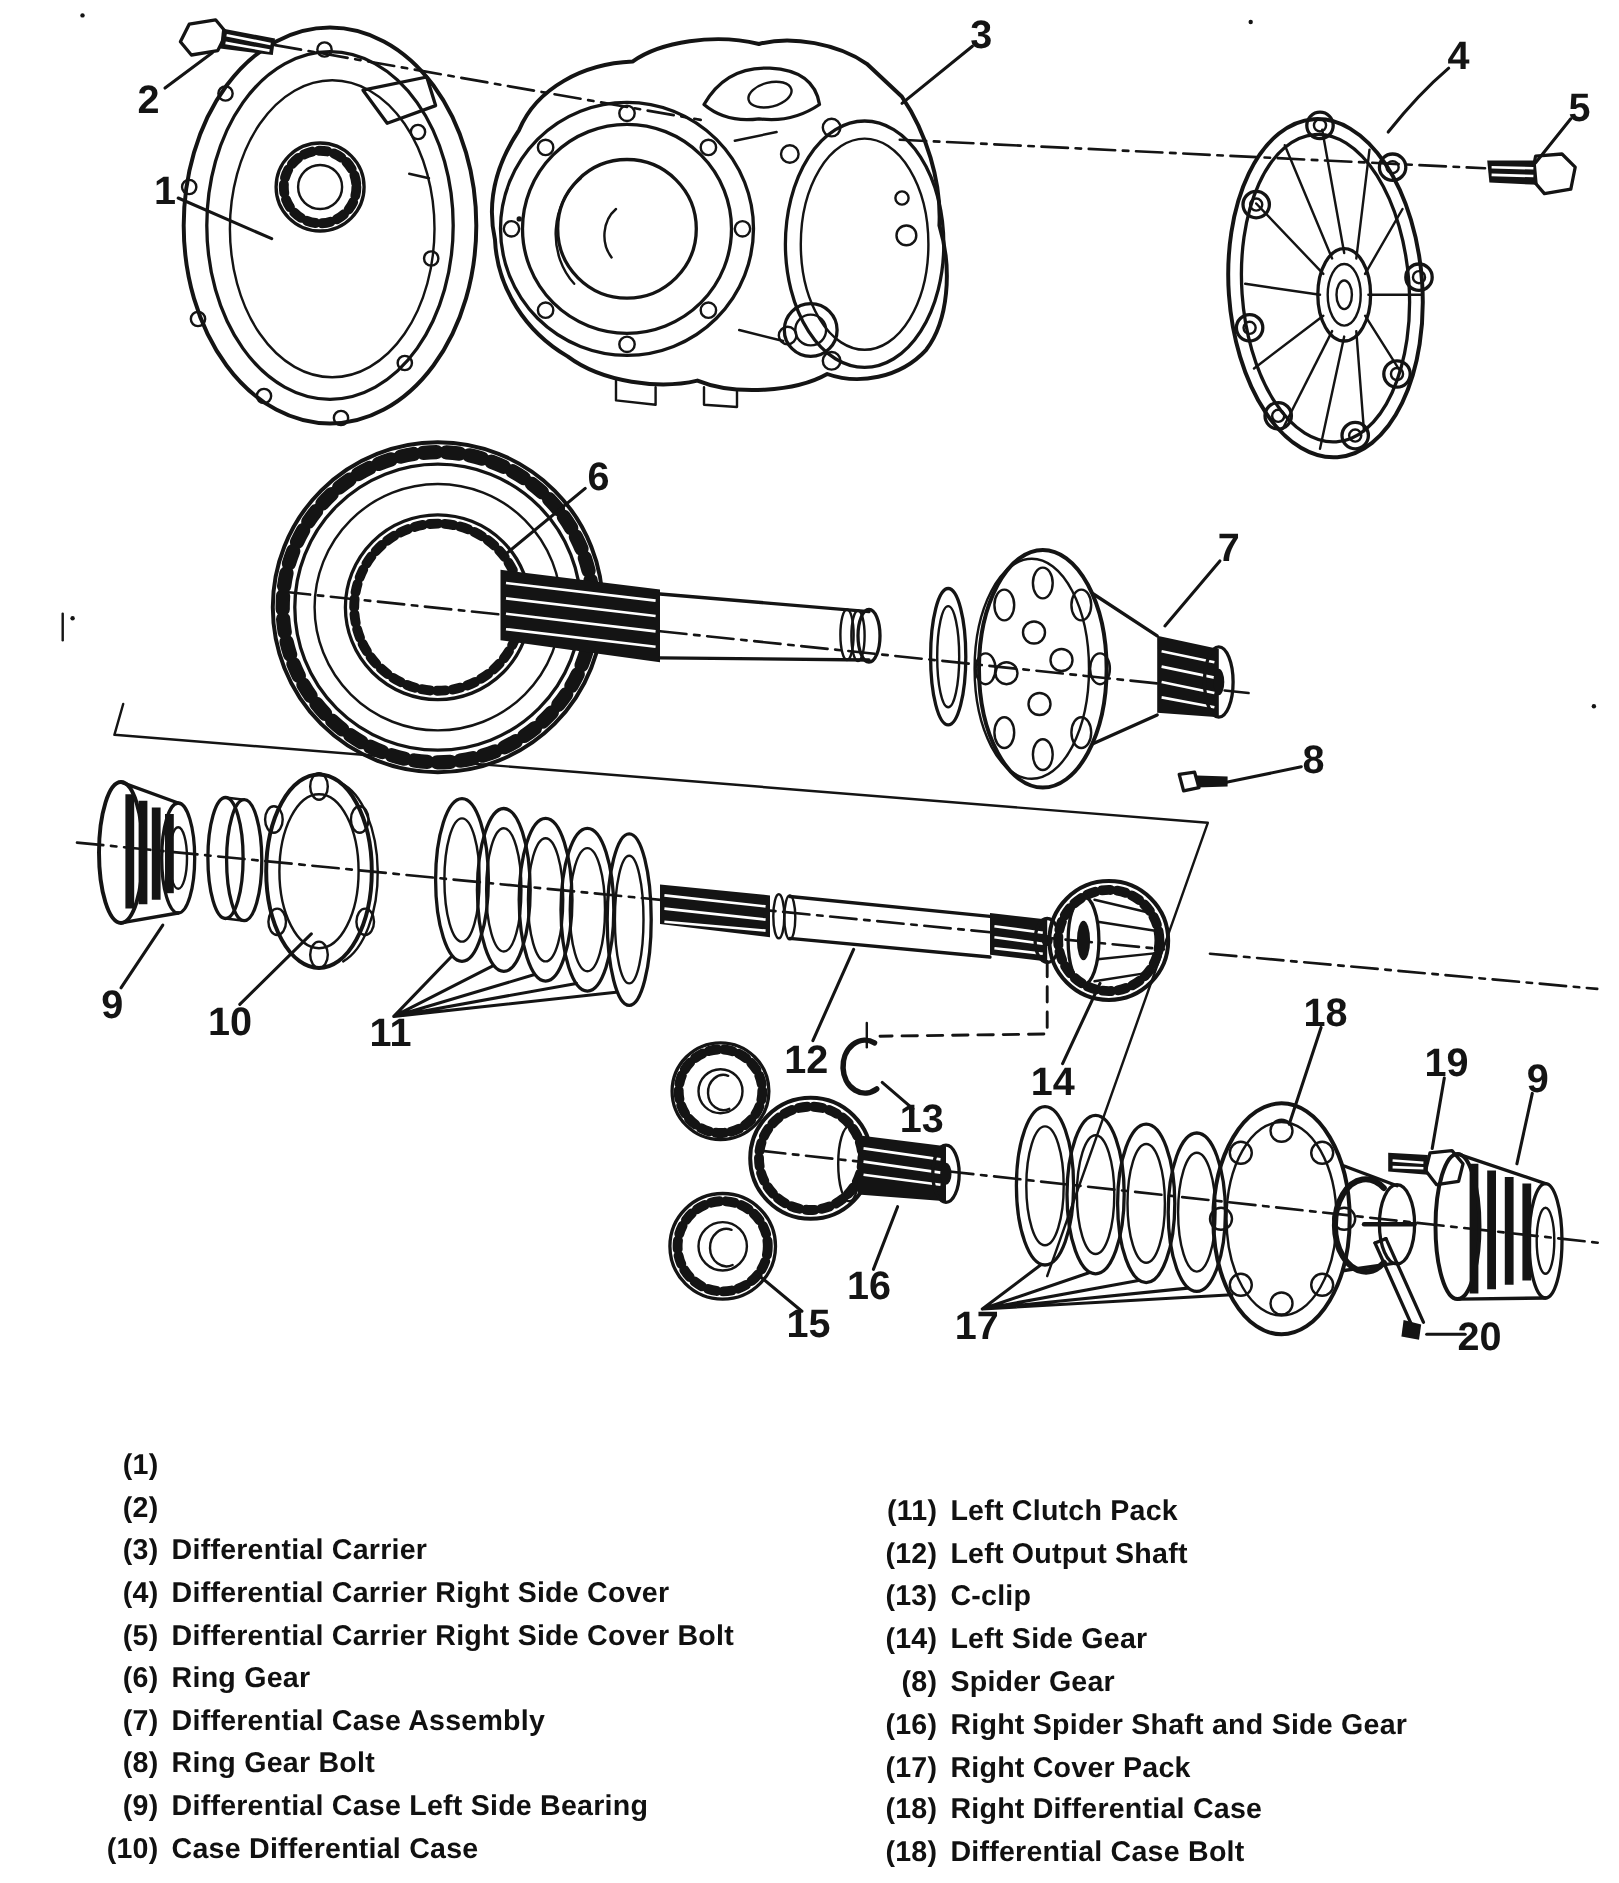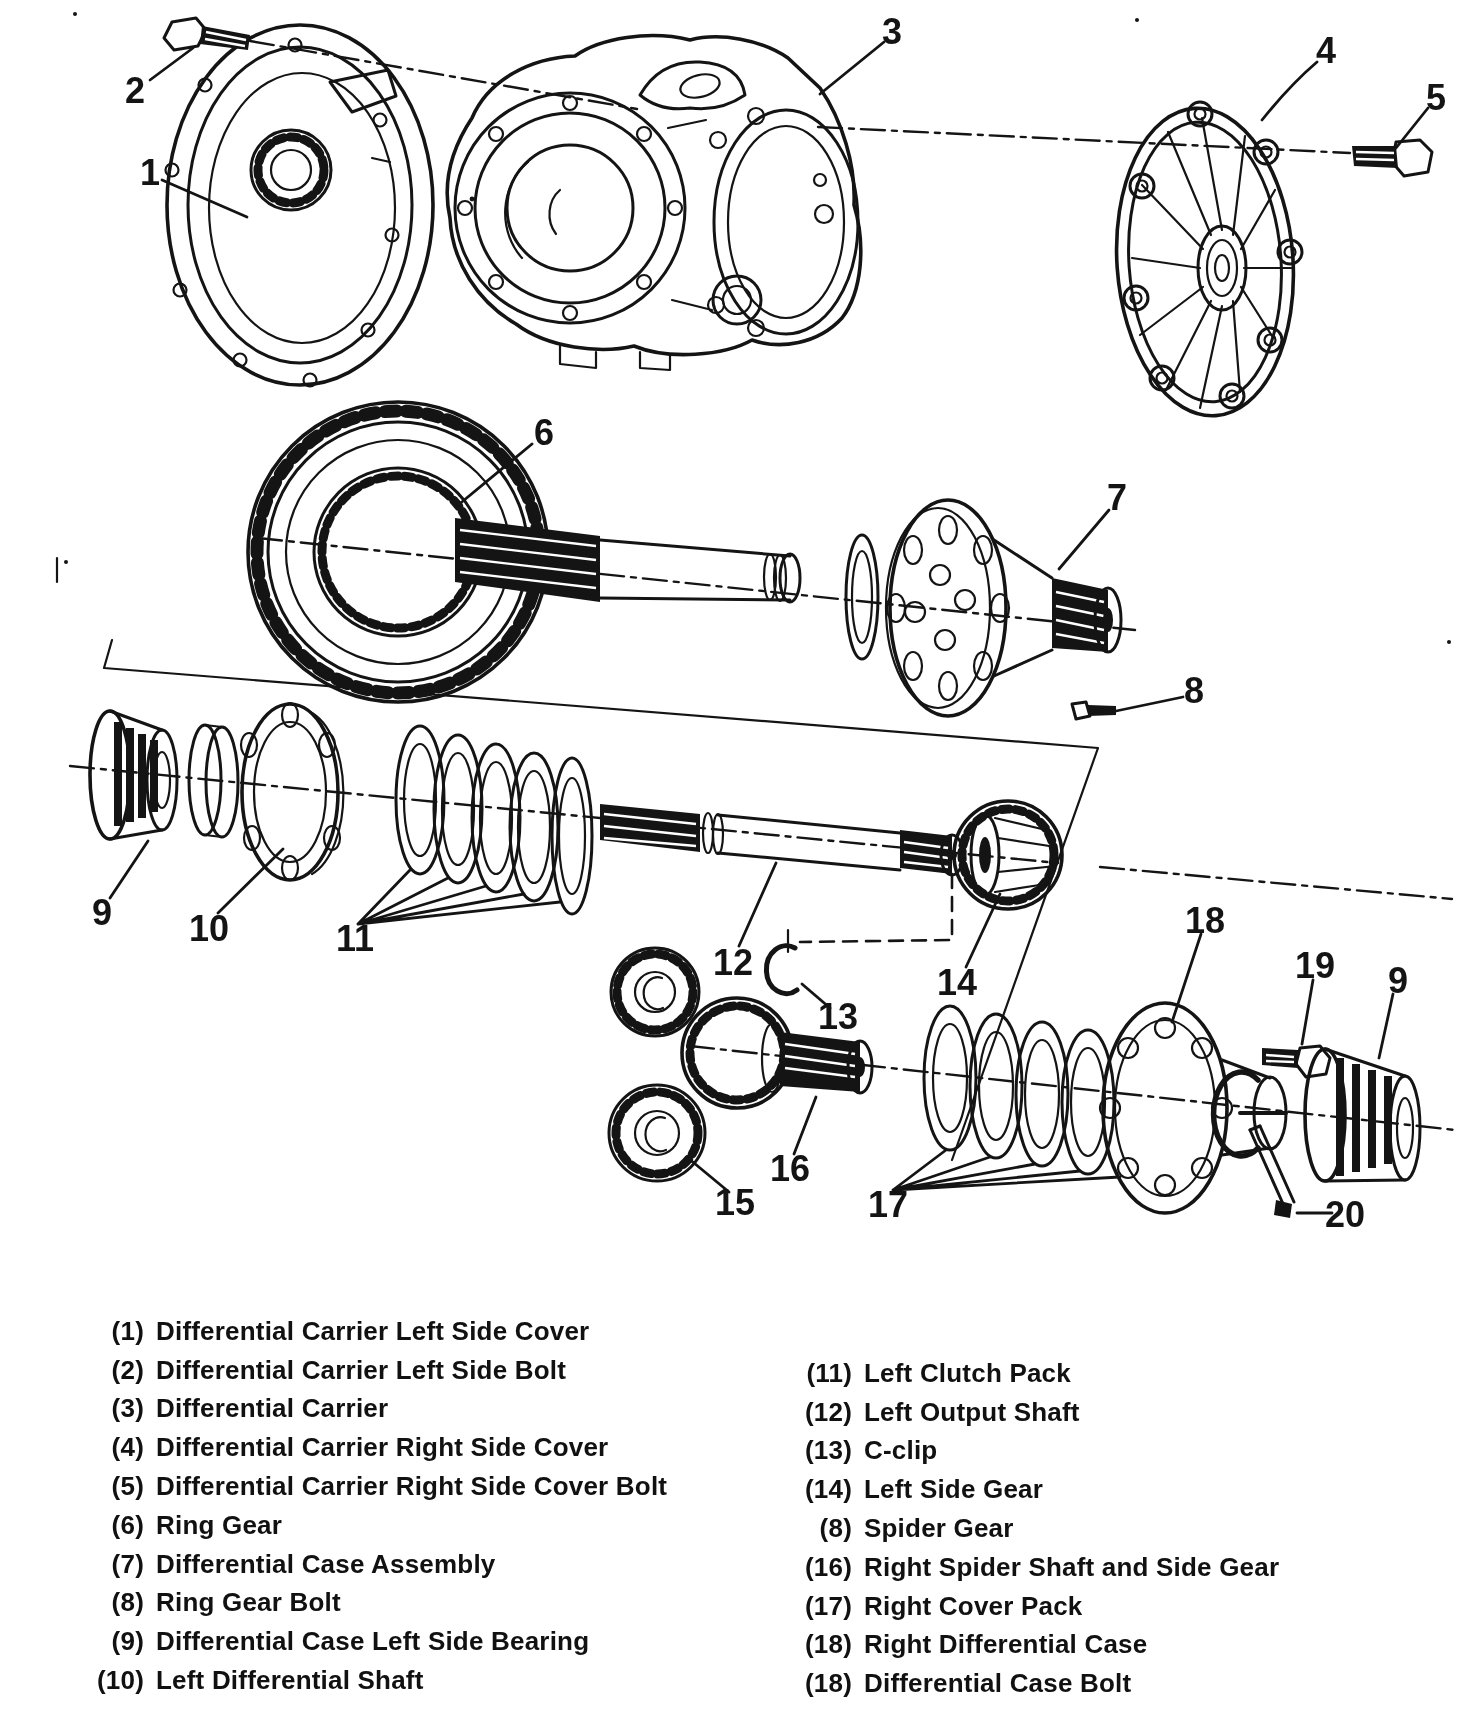--- a/index.html
+++ b/index.html
@@ -405,25 +405,23 @@
     <text class="lbl" x="1185" y="933">18</text>
     <text class="lbl" x="1295" y="978">19</text>
     <text class="lbl" x="1388" y="993">9</text>
     <text class="lbl" x="1325" y="1227">20</text>
   </g>
 </svg>
 
   <div class="legend" style="left:80px;top:1312px;">
     <div class="legend-row">
         <span class="lnum">(1)</span>
-        <span>Differential Carrier Left Side Cover</span>
       </div>
     <div class="legend-row">
         <span class="lnum">(2)</span>
-        <span>Differential Carrier Left Side Bolt</span>
       </div>
     <div class="legend-row">
         <span class="lnum">(3)</span>
         <span>Differential Carrier</span>
       </div>
     <div class="legend-row">
         <span class="lnum">(4)</span>
         <span>Differential Carrier Right Side Cover</span>
       </div>
     <div class="legend-row">
@@ -441,21 +439,21 @@
     <div class="legend-row">
         <span class="lnum">(8)</span>
         <span>Ring Gear Bolt</span>
       </div>
     <div class="legend-row">
         <span class="lnum">(9)</span>
         <span>Differential Case Left Side Bearing</span>
       </div>
     <div class="legend-row">
         <span class="lnum">(10)</span>
-        <span>Left Differential Shaft</span>
+        <span>Case Differential Case</span>
       </div>
   </div>
 
   <div class="legend" style="left:788px;top:1354px;">
     <div class="legend-row">
         <span class="lnum">(11)</span>
         <span>Left Clutch Pack</span>
       </div>
     <div class="legend-row">
         <span class="lnum">(12)</span>

